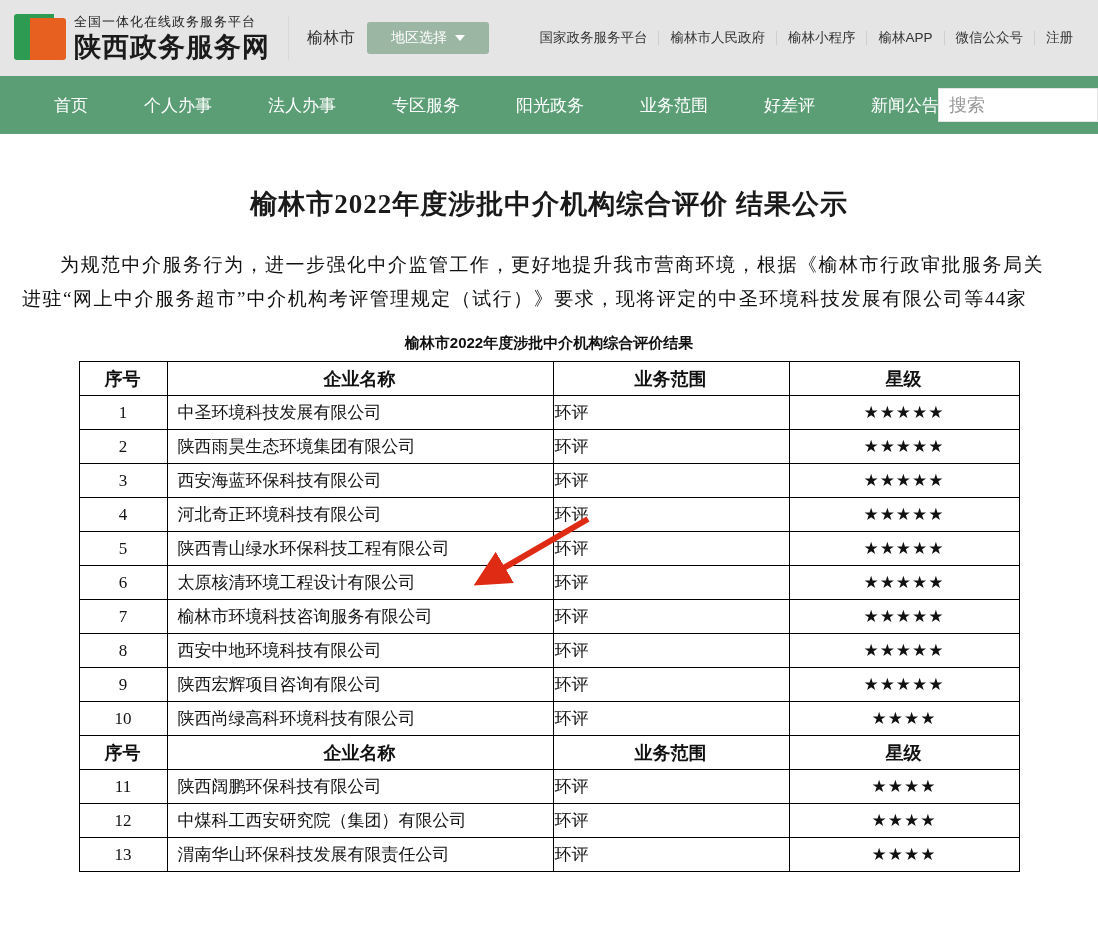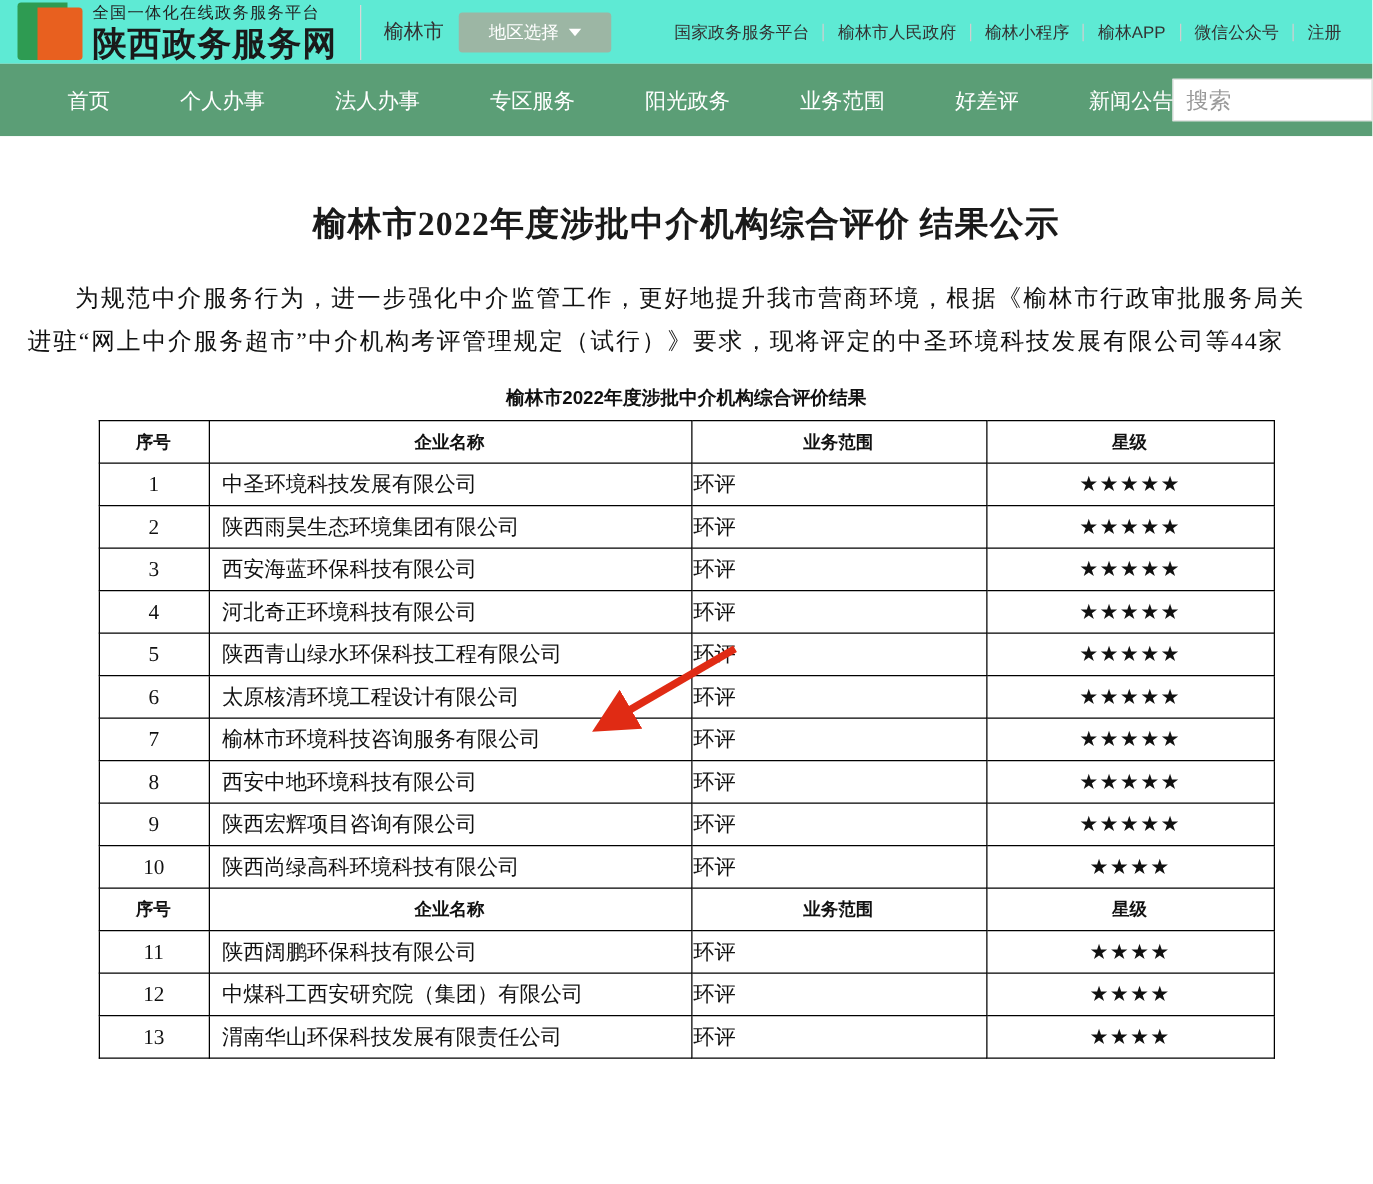--- a/index.html
+++ b/index.html
@@ -7,22 +7,22 @@
     margin: 0; padding: 0;
     width: 1098px; height: 947px;
     overflow: hidden;
     font-family: "Liberation Sans", sans-serif;
     background: #ffffff;
   }
   body { position: relative; }
 
   
   .topbar {
-    height: 51px;
-    background: #5eead4;
+    height: 76px;
+    background: #e5e5e5;
     display: flex;
     align-items: center;
     padding: 0 14px;
     position: relative;
   }
   .logo-mark {
     width: 52px; height: 52px;
     position: relative;
     flex: 0 0 auto;
     margin-right: 8px;
@@ -158,21 +158,21 @@
     font-size: 17px;
     color: #111;
     font-family: "Liberation Serif", serif;
   }
   table.rank .c-no   { width: 88px;  text-align: center; }
   table.rank .c-name { width: 386px; text-align: left; padding-left: 10px; }
   table.rank .c-biz  { width: 236px; text-align: left; }
   table.rank .c-star { width: 230px; text-align: center; }
   table.rank tr.head td {
     font-weight: bold;
-    font-size: 14px;
+    font-size: 18px;
     text-align: center;
     padding-left: 0;
     margin-top: 45px;
   }
   .stars { letter-spacing: 1px; font-size: 16px; }
 
   
   .arrow-overlay {
     position: absolute;
     left: 0; top: 0; width: 1098px; height: 947px;

